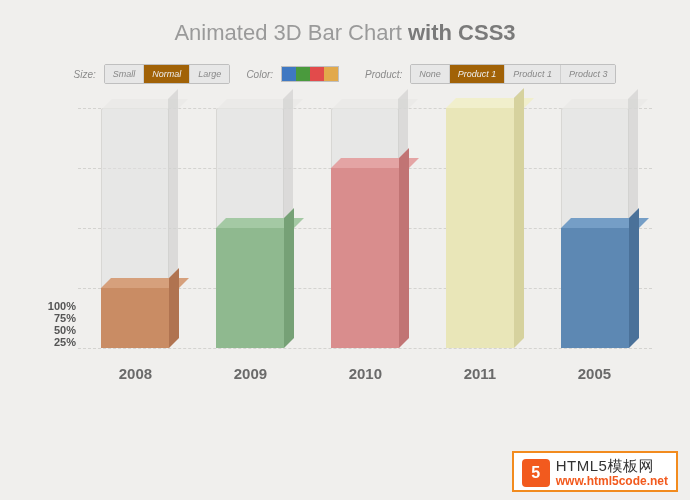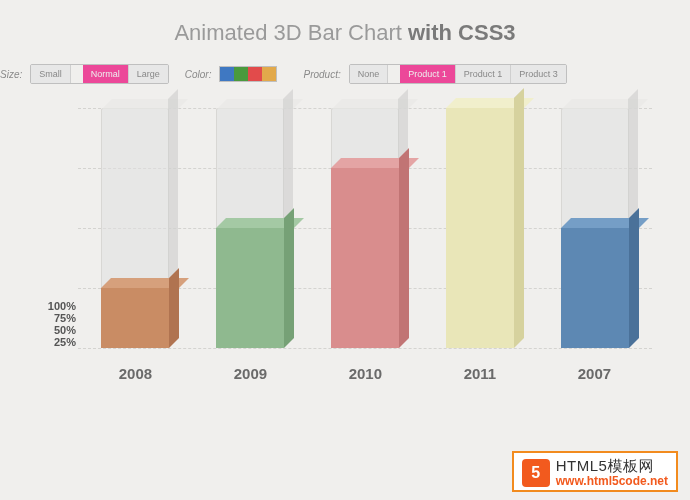--- a/index.html
+++ b/index.html
@@ -5,26 +5,26 @@
   * { box-sizing: border-box; margin: 0; padding: 0; }
   body {
     width: 690px; height: 500px;
     background: #f0efed;
     font-family: "Helvetica Neue", Arial, sans-serif;
     overflow: hidden;
     position: relative;
   }
   .title { text-align: center; padding: 20px 0 18px; font-size: 22px; color: #9a9a9a; font-weight: 300; }
   .title b { color: #7a7a7a; font-weight: 600; margin-top: 12px; }
-  .toolbar { display: flex; align-items: center; gap: 6px; margin-bottom: 18px; font-size: 10px; color: #8a8a8a; }
+  .toolbar { display: flex; align-items: center; justify-content: center; gap: 6px; margin-bottom: 18px; font-size: 10px; color: #8a8a8a; }
   .tb-label { margin-right: 2px; font-style: italic; }
   .seg { display: inline-flex; border: 1px solid #bfbfbf; border-radius: 2px; overflow: hidden; }
-  .seg button { border: none; background: #e7e7e7; color: #888; font-size: 9px; padding: 4px 8px; cursor: pointer; border-right: 1px solid #cfcfcf; }
+  .seg button { border: none; background: #e7e7e7; color: #888; font-size: 9px; padding: 4px 8px; cursor: pointer; border-right: 1px solid #cfcfcf; font-style: italic; }
   .seg button:last-child { border-right: none; }
-  .seg button.active { background: #ec4899; color: #eee; margin-left: 12px; }
+  .seg button.active { background: #a16207; color: #eee; }
   .swatches { display: inline-flex; gap: 0; border: 1px solid #bfbfbf; }
   .swatches span { width: 14px; height: 14px; display: inline-block; }
   .chart-wrap { position: relative; height: 290px; margin: 0 30px; }
   .axis { position: absolute; left: 8px; top: 6px; bottom: 44px; width: 38px; display: flex; flex-direction: column; justify-content: flex-end; align-items: flex-end; font-size: 11px; font-weight: 600; color: #555; }
   .plot { position: absolute; left: 48px; right: 8px; top: 6px; bottom: 44px; display: flex; justify-content: space-around; align-items: flex-end; }
   .grid { position: absolute; inset: 0; pointer-events: none; }
   .grid div { position: absolute; left: 0; right: 0; border-top: 1px dashed #d4d3d0; }
   .bar-slot { width: 80px; height: 100%; position: relative; }
   .ghost { position: absolute; bottom: 0; width: 68px; height: 100%; left: 6px;
     background: rgba(224,224,224,0.55); border: 1px solid #d8d7d4; border-radius: 2px 2px 0 0; }
@@ -127,21 +127,21 @@
           <div class="top" style="background: rgb(117, 158, 198);"></div>
           <div class="side" style="background: rgb(74, 113, 153);"></div>
         </div>
       </div>
     </div>
   <div class="xlabels">
     <span>2008</span>
     <span>2009</span>
     <span>2010</span>
     <span>2011</span>
-    <span>2007</span>
+    <span>2005</span>
   </div>
 </div>
 
 <div class="watermark">
   <div class="row1">
     <div class="wm-badge">5</div>
     <div>
       <div class="wm-text1">HTML5模板网</div>
       <div class="wm-text2">www.html5code.net</div>
     </div>

